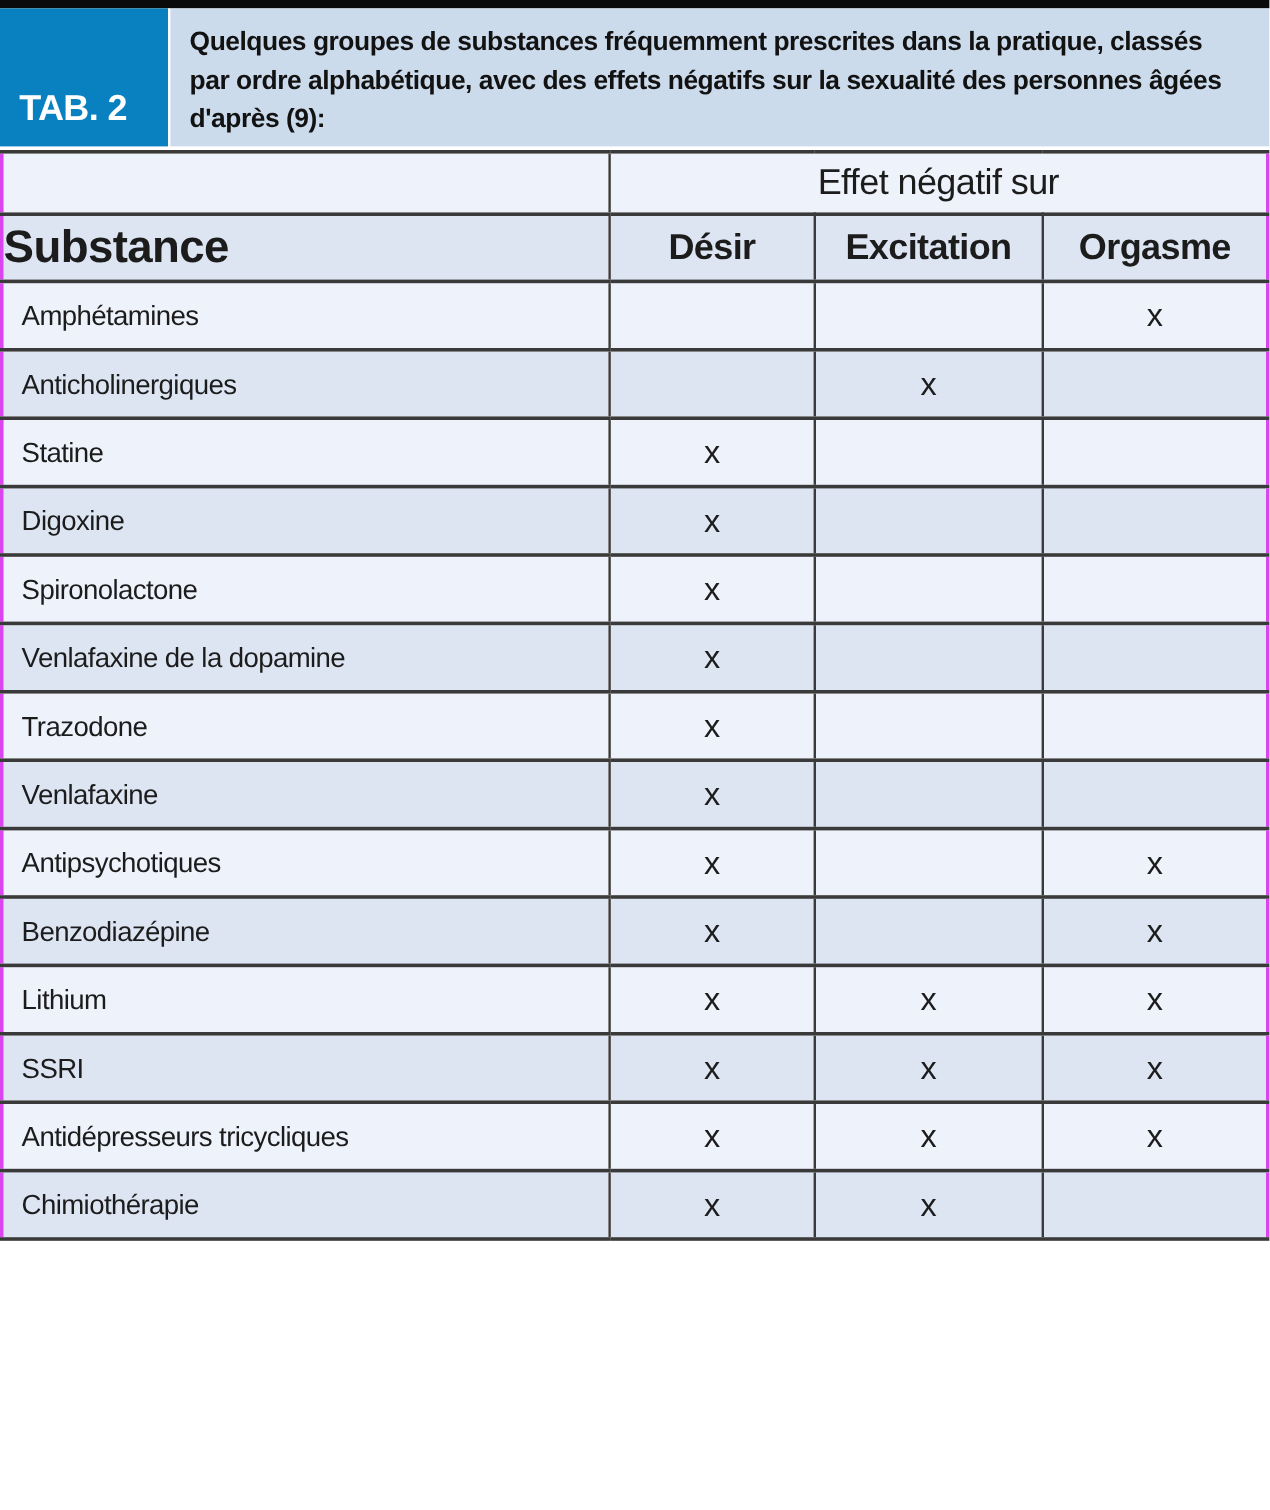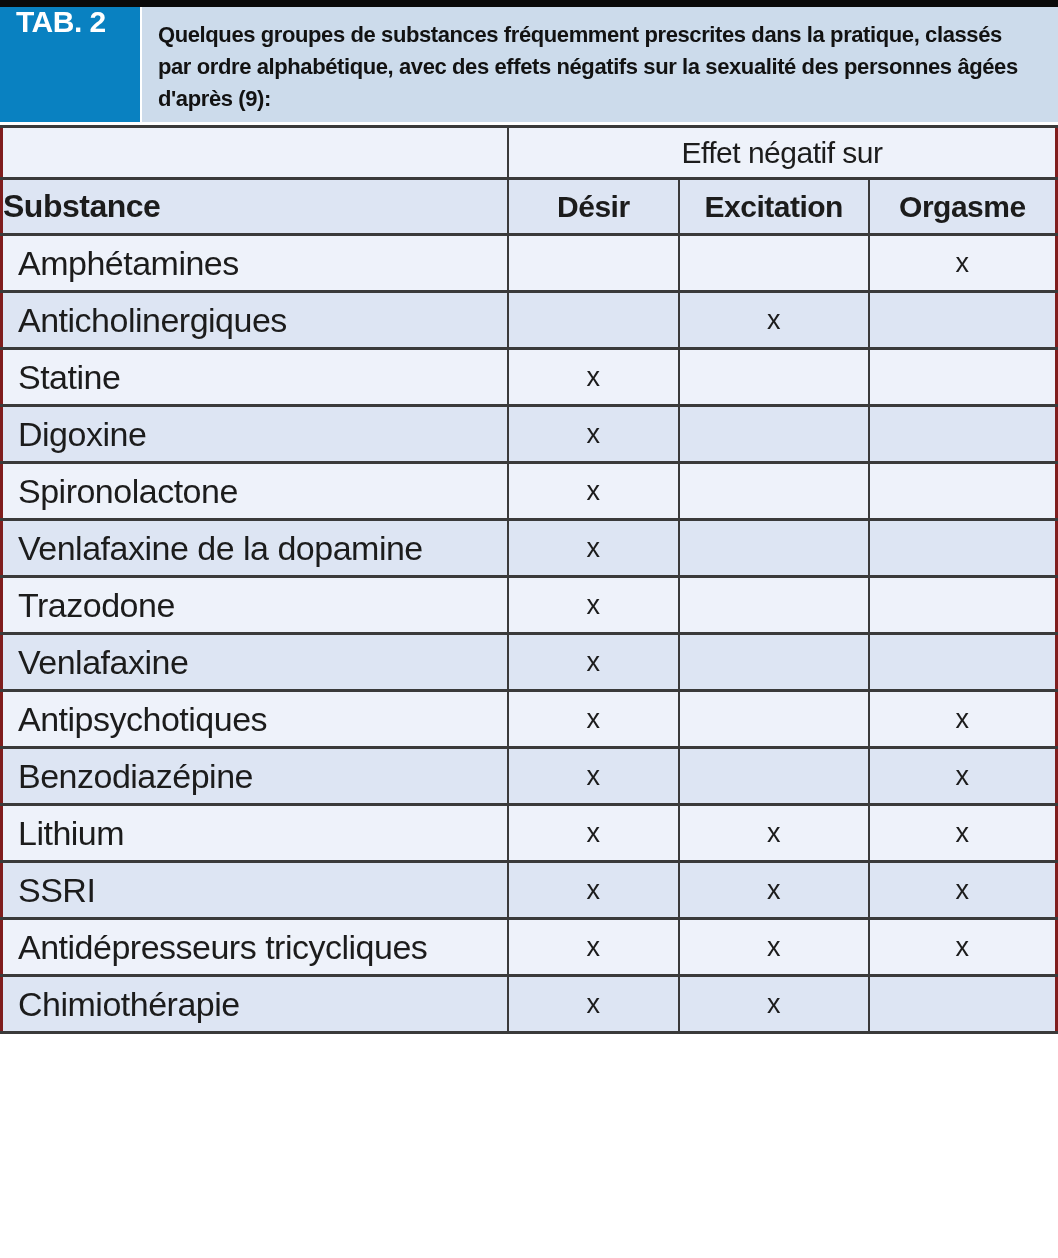--- a/index.html
+++ b/index.html
@@ -24,20 +24,21 @@
     background: #0a0a0a;
   }
   .header-block {
     display: flex;
     height: 115px;
   }
   .tab-box {
     width: 140px;
     background: #0981c1;
     display: flex;
+    align-items: flex-end;
     padding: 0 0 16px 16px;
     box-sizing: border-box;
   }
   .tab-box .tab-label {
     color: #ffffff;
     font-size: 30px;
     font-weight: bold;
     letter-spacing: -0.5px;
     line-height: 1;
   }
@@ -59,21 +60,21 @@
     color: #121212;
   }
   .table-gap {
     height: 3px;
     background: #ffffff;
   }
   table.effects-table {
     width: 1058px;
     border-collapse: collapse;
     table-layout: fixed;
-    border: 3px solid #7f1d1d;
+    border: 3px solid #d946ef;
   }
   .effects-table col.c-substance { width: 48%; }
   .effects-table col.c-desir     { width: 16.2%; }
   .effects-table col.c-excit     { width: 18%; }
   .effects-table col.c-orgasme   { width: 17.8%; }
   .effects-table td, .effects-table th {
     border-left: 2px solid #3a3a3a;
     border-right: 2px solid #3a3a3a;
     border-top: 3px solid #3a3a3a;
     border-bottom: 3px solid #3a3a3a;
@@ -91,35 +92,35 @@
   tbody tr:nth-child(even) { background: #dde5f3; }
   .group-header-cell {
     text-align: center;
     font-size: 30px;
     font-weight: 400;
     letter-spacing: -0.5px;
     vertical-align: middle;
   }
   .col-header-substance {
     text-align: left;
-    font-size: 32px;
+    font-size: 38px;
     font-weight: bold;
     letter-spacing: -0.5px;
     padding-left: 15px;
     vertical-align: middle;
   }
   .col-header-effect {
     font-size: 30px;
     font-weight: bold;
     letter-spacing: -0.5px;
     vertical-align: middle;
   }
   td.substance-cell {
     text-align: left;
-    font-size: 34px;
+    font-size: 23px;
     font-weight: 400;
     letter-spacing: -0.5px;
     padding-left: 15px;
     vertical-align: middle;
   }
   td.mark-cell {
     text-align: center;
     font-size: 27px;
     font-weight: 400;
     vertical-align: middle;

